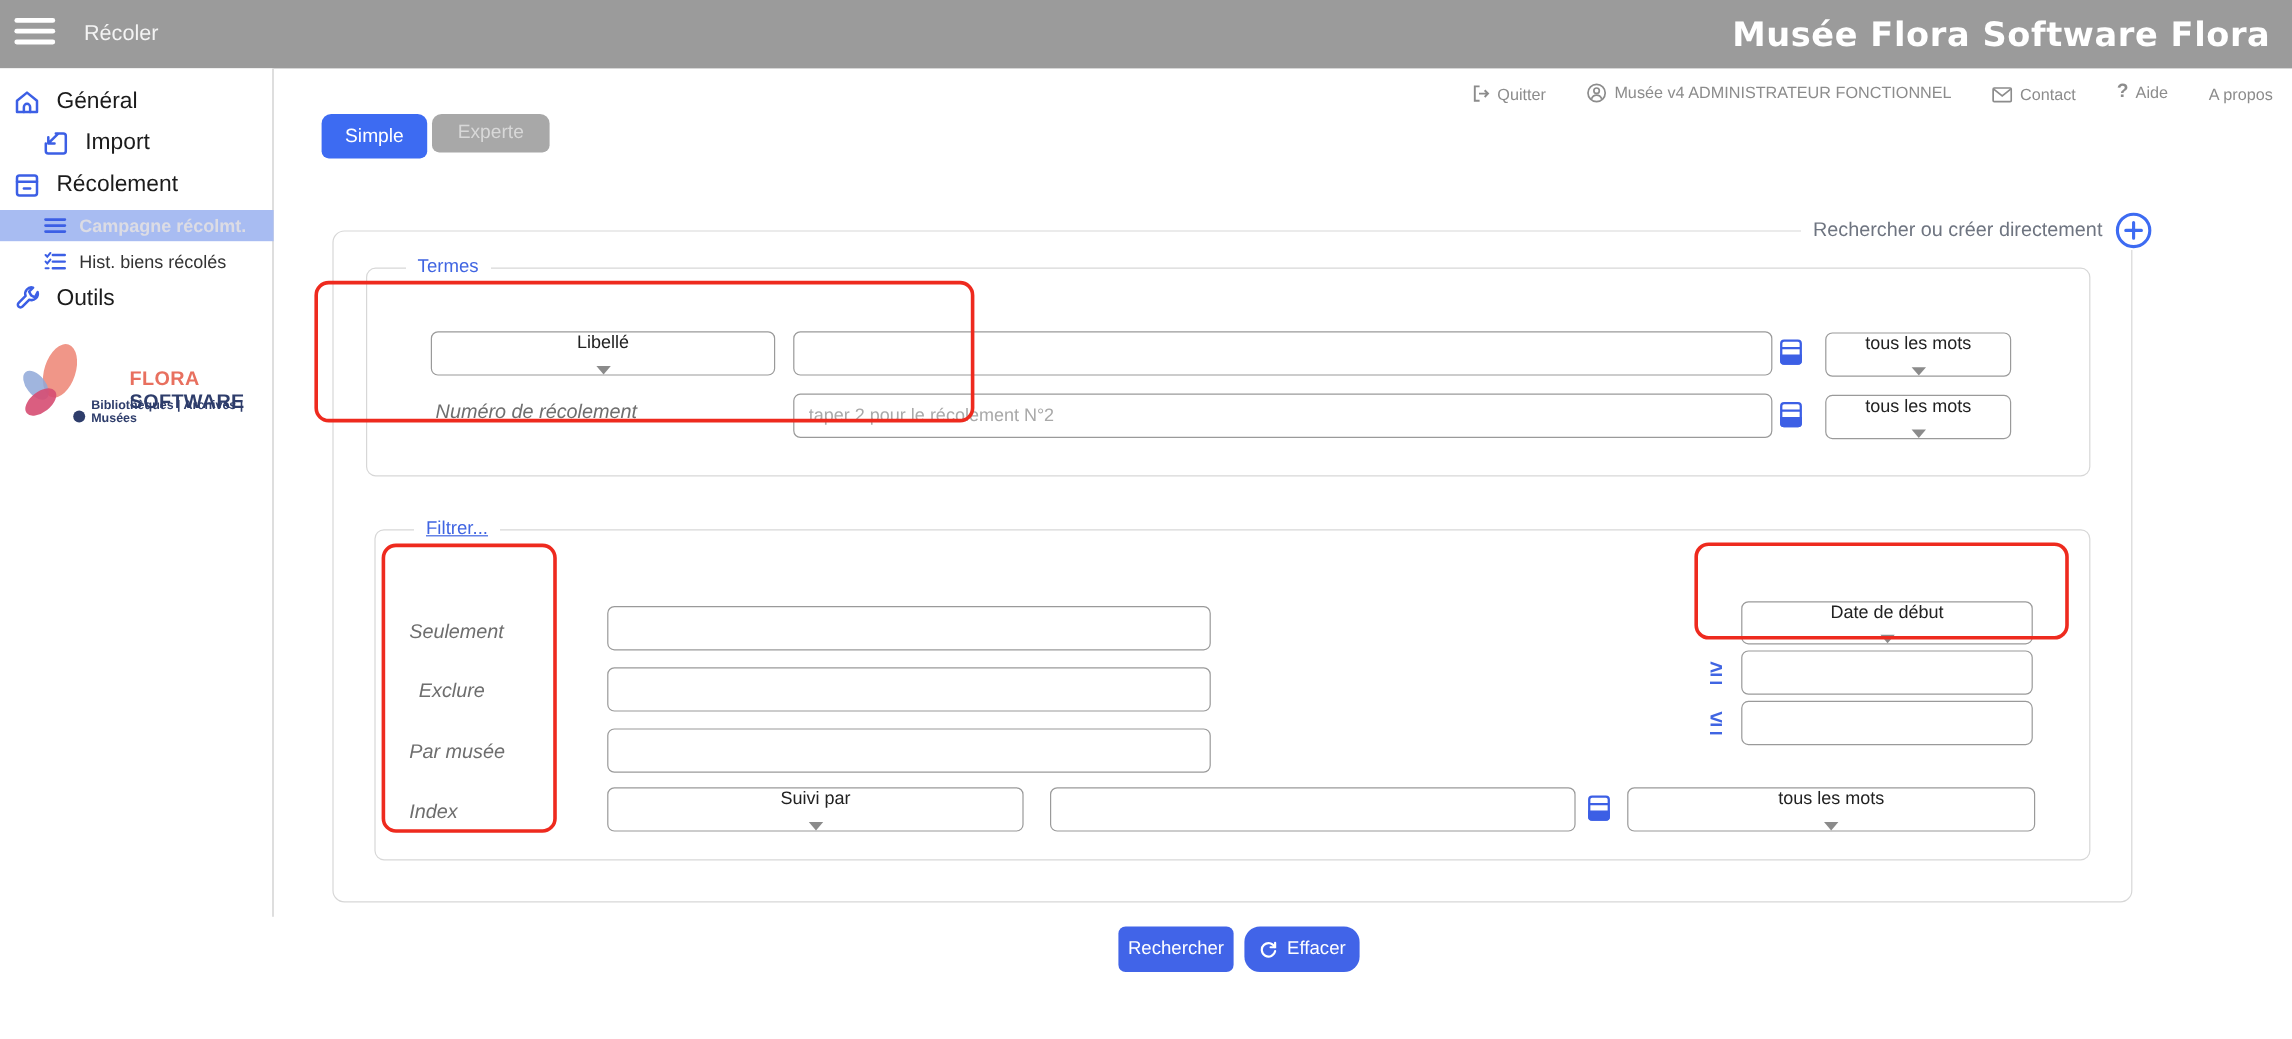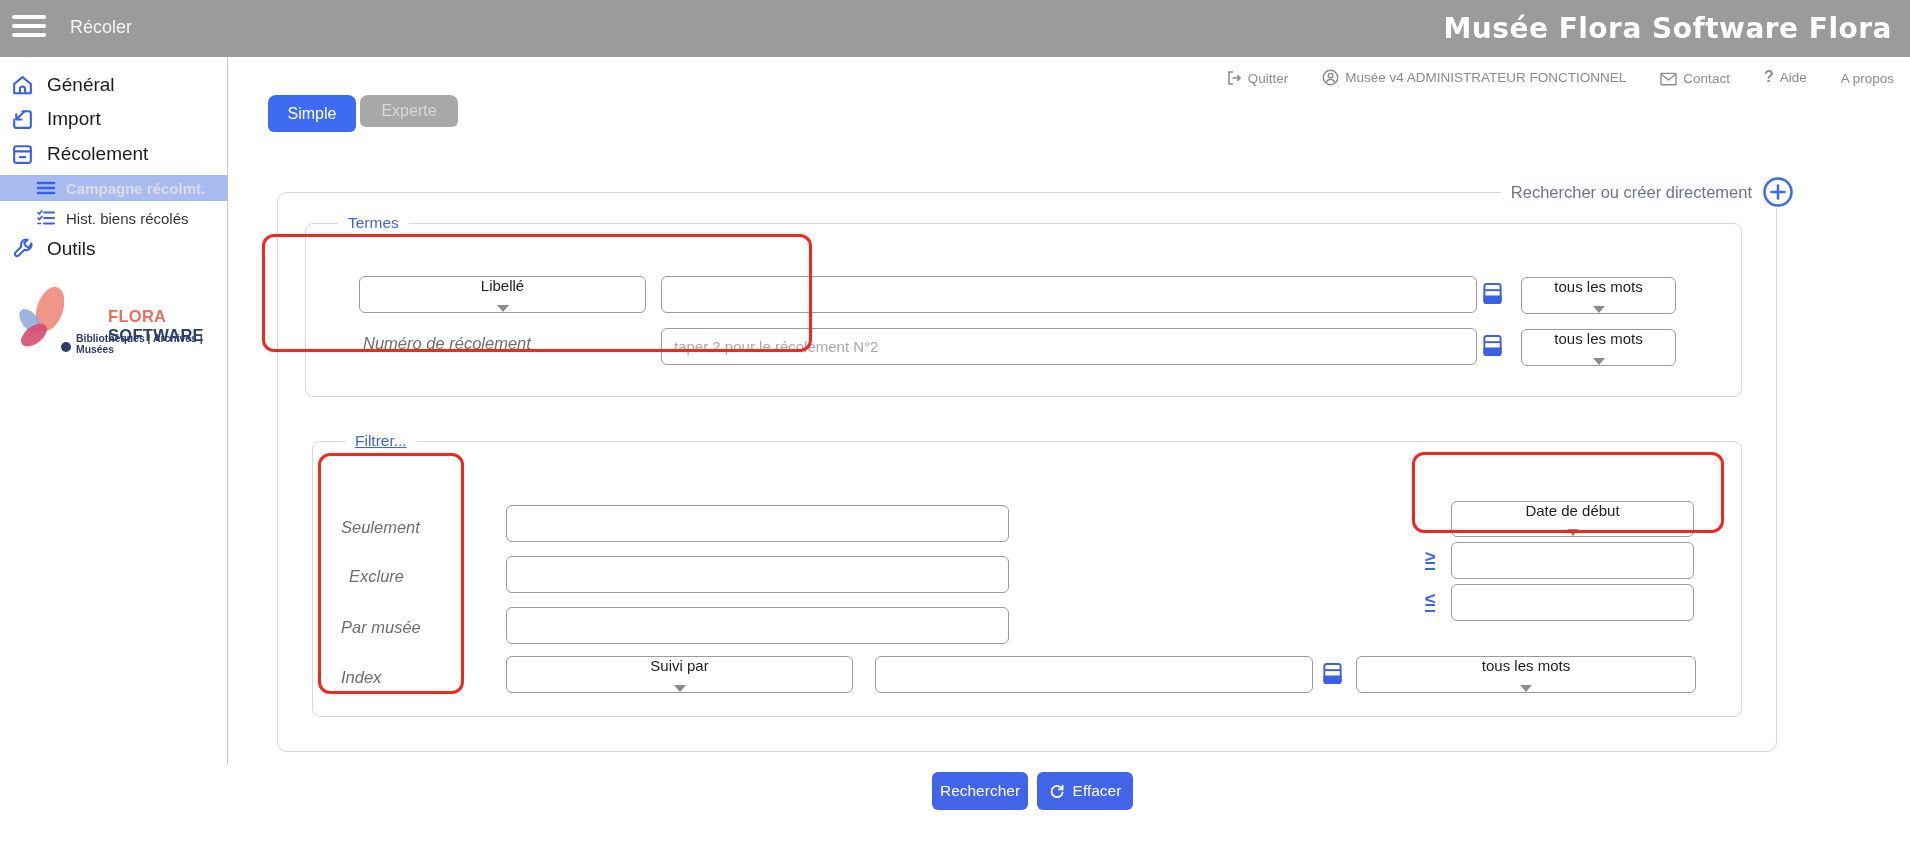--- a/index.html
+++ b/index.html
@@ -64,21 +64,21 @@
   
   .redbox { position:absolute; border:3px solid #ee2a1e; border-radius:12px; pointer-events:none; z-index:5; }
   .red1 { left:262px; top:234px; width:550px; height:118px; }
   .red2 { left:318px; top:453px; width:146px; height:241px; }
   .red3 { left:1412px; top:452px; width:312px; height:81px; }
   
   .btn { position:absolute; top:772px; height:38px; background:#4164e8; color:#fff; border:none;
     border-radius:6px; font-size:15.5px; cursor:pointer; display:flex; align-items:center;
     justify-content:center; gap:8px; font-family:"Liberation Sans","DejaVu Sans",sans-serif; }
   .btn-search { left:932px; width:96px; }
-  .btn-clear { left:1037px; width:96px; }
+  .btn-clear { left:1037px; width:96px;border-radius:13px; }
 </style>
 </head>
 <body>
 
 <div class="screen">
 
   <div class="topbar">
     <div class="burger">
         <i></i>
         <i></i>
@@ -123,21 +123,21 @@
   <div class="sidebar">
 
     <div class="sb-item" style="top:14px;">
       <svg width="25" height="25" viewBox="0 0 24 24" fill="none" stroke="#3c5fe5" stroke-width="2" stroke-linejoin="round" stroke-linecap="round">
         <path d="M4 10.5 L12 4 L20 10.5 V19.5 H4 Z"></path>
           <path d="M9.5 19.5 V15.5 a2.5 2.5 0 0 1 5 0 V19.5"></path>
       </svg>
       <span>Général</span>
     </div>
 
-    <div class="sb-item" style="top:48px;">
+    <div class="sb-item" style="top:48px;margin-left:24px;">
       <svg width="25" height="25" viewBox="0 0 24 24" fill="none" stroke="#3c5fe5" stroke-width="2" stroke-linejoin="round" stroke-linecap="round">
         <path d="M12 4 H18 a2 2 0 0 1 2 2 V18 a2 2 0 0 1 -2 2 H6 a2 2 0 0 1 -2 -2 V12"></path>
         <path d="M13.5 4.5 L6 12 M6 7 V12 H11"></path>
       </svg>
       <span>Import</span>
     </div>
 
     <div class="sb-item" style="top:83px;">
       <svg width="25" height="25" viewBox="0 0 24 24" fill="none" stroke="#3c5fe5" stroke-width="2" stroke-linejoin="round" stroke-linecap="round">
         <rect x="4" y="4" width="16" height="16" rx="2"></rect>

